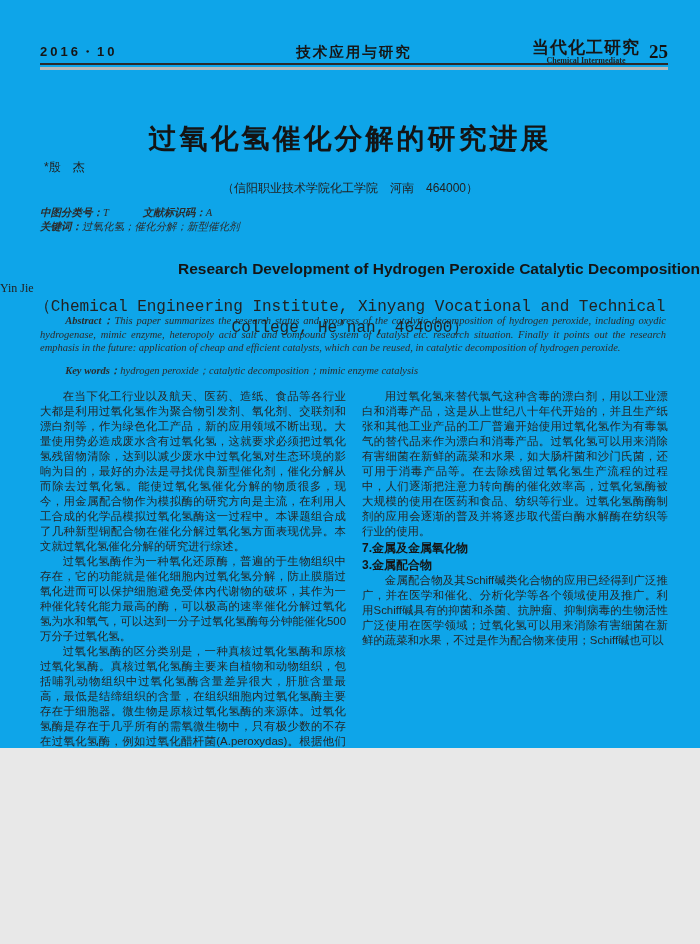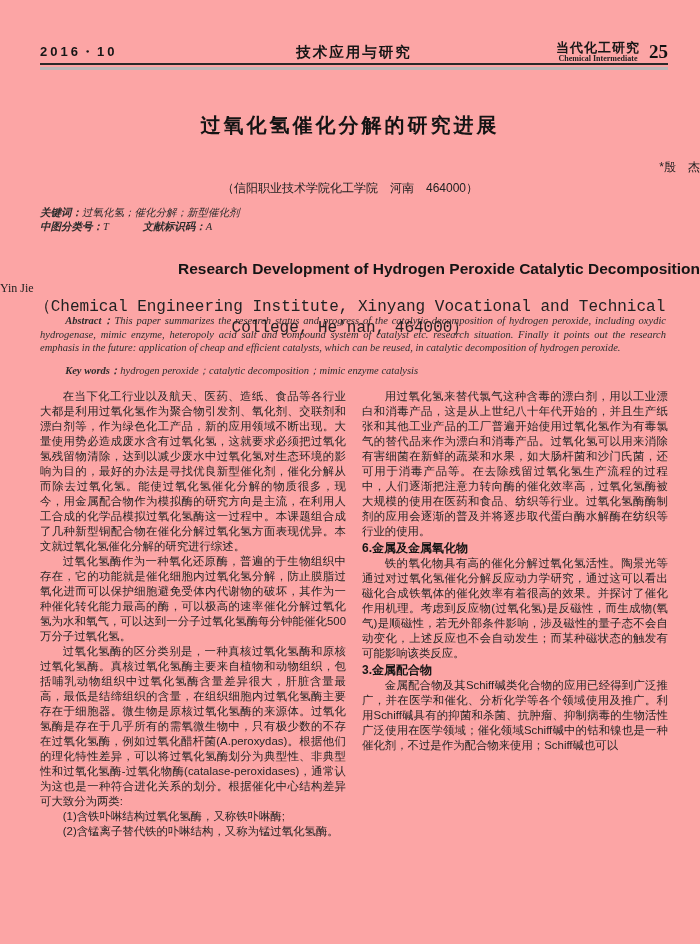--- a/index.html
+++ b/index.html
@@ -1,44 +1,44 @@
 <!DOCTYPE html>
 <html><head>
 <meta charset="utf-8">
 <style>
   html,body{margin:0;padding:0;background:#e8e8e8;}
   .page{
     position:relative;
-    width:700px;height:944px;
+    width:700px;height:748px;
     margin:0 auto;
-    background:#fca5a5;
+    background:#0ea5e9;
     font-family:"Liberation Sans", sans-serif;
     color:#1e1e1e;
     overflow:hidden;
   }
   
   .header{
     position:absolute;top:40px;left:40px;right:32px;height:24px;
     display:flex;align-items:center;justify-content:space-between;
   }
   .issue{font-weight:bold;font-size:13px;letter-spacing:3px;color:#161616;}
   .section-title{font-weight:bold;font-size:14.5px;letter-spacing:2px;color:#161616;position:absolute;left:0;right:0;text-align:center;}
   .journal{display:flex;align-items:center;gap:9px;z-index:1;background:transparent;}
   .journal-names{text-align:center;line-height:1;}
-  .journal-cn{font-weight:bold;font-size:13px;letter-spacing:1px;color:#161616;}
+  .journal-cn{font-weight:bold;font-size:17px;letter-spacing:1px;color:#161616;}
   .journal-en{font-family:"Liberation Serif", serif;font-weight:bold;font-size:8px;color:#222;margin-top:1px;}
   .pagenum{font-family:"Liberation Serif", serif;font-weight:bold;font-size:19px;color:#111;}
   .rule1{position:absolute;top:63px;left:40px;right:32px;height:2px;background:#2a2a2a;}
   .rule2{position:absolute;top:67px;left:40px;right:32px;height:3px;background:#b9b9b9;}
   
   .title-cn{
-    position:absolute;top:104px;left:0;right:0;margin:8px;
-    text-align:center;font-size:20px;font-weight:bold;letter-spacing:3px;color:#141414;
+    position:absolute;top:104px;left:0;right:0;margin:16px;
+    text-align:center;font-size:28px;font-weight:bold;letter-spacing:3px;color:#141414;
   }
-  .author-cn{position:absolute;top:159px;left:0;right:0;text-align:right;font-size:12px;color:#222;}
+  .author-cn{position:absolute;top:159px;left:0;right:0;text-align:left;font-size:12px;color:#222;padding-left:44px;}
   .affil-cn{position:absolute;top:180px;left:0;right:0;text-align:center;font-size:12px;color:#222;}
   
   .abstract-cn{
     position:absolute;top:206px;left:40px;right:34px;
     font-family:"Liberation Serif", serif;font-style:italic;
     font-size:10.5px;line-height:13.8px;color:#2c2c2c;
   }
   .abstract-cn p{margin:0;text-align:justify;}
   .abstract-cn .first{text-indent:1.3em;}
   .abstract-cn b{font-style:italic;}
@@ -91,44 +91,43 @@
     </div>
   </div>
   <div class="rule1"></div>
   <div class="rule2"></div>
 
   <h1 class="title-cn">过氧化氢催化分解的研究进展</h1>
   <div class="author-cn">*殷　杰</div>
   <div class="affil-cn">（信阳职业技术学院化工学院　河南　464000）</div>
 
   <div class="abstract-cn">
+    <p><b>中图分类号：</b><span>T</span><span class="clc-gap"></span><b>文献标识码：</b><span>A</span></p>
     <p><b>关键词：</b><span>过氧化氢；催化分解；新型催化剂</span></p>
-    <p><b>中图分类号：</b><span>T</span><span class="clc-gap"></span><b>文献标识码：</b><span>A</span></p>
   </div>
 
   <h2 class="title-en">Research Development of Hydrogen Peroxide Catalytic Decomposition</h2>
   <div class="author-en">Yin Jie</div>
   <div class="affil-en">（Chemical Engineering Institute, Xinyang Vocational and Technical College, He'nan, 464000）</div>
   <div class="abstract-en">
     <p class="first"><b class="lbl">Abstract：</b><span>This paper summarizes the research status and progress of the catalytic decomposition of hydrogen peroxide, including oxydic hydrogenase, mimic enzyme,  heteropoly acid salt and compound system of catalyst etc. research situation. Finally it points out the research emphasis in the future: application of cheap and efficient catalysts, which can be reused, in catalytic decomposition of hydrogen peroxide.</span></p>
     <p class="kw"><b class="lbl">Key words：</b><span>hydrogen peroxide；catalytic decomposition；mimic enzyme catalysis</span></p>
   </div>
 
   <div class="body-cols">
     <div class="col">
       <p>在当下化工行业以及航天、医药、造纸、食品等各行业大都是利用过氧化氢作为聚合物引发剂、氧化剂、交联剂和漂白剂等，作为绿色化工产品，新的应用领域不断出现。大量使用势必造成废水含有过氧化氢，这就要求必须把过氧化氢残留物清除，达到以减少废水中过氧化氢对生态环境的影响为目的，最好的办法是寻找优良新型催化剂，催化分解从而除去过氧化氢。能使过氧化氢催化分解的物质很多，现今，用金属配合物作为模拟酶的研究方向是主流，在利用人工合成的化学品模拟过氧化氢酶这一过程中。本课题组合成了几种新型铜配合物在催化分解过氧化氢方面表现优异。本文就过氧化氢催化分解的研究进行综述。</p>
       <p>过氧化氢酶作为一种氧化还原酶，普遍的于生物组织中存在，它的功能就是催化细胞内过氧化氢分解，防止膜脂过氧化进而可以保护细胞避免受体内代谢物的破坏，其作为一种催化转化能力最高的酶，可以极高的速率催化分解过氧化氢为水和氧气，可以达到一分子过氧化氢酶每分钟能催化500万分子过氧化氢。</p>
       <p>过氧化氢酶的区分类别是，一种真核过氧化氢酶和原核过氧化氢酶。真核过氧化氢酶主要来自植物和动物组织，包括哺乳动物组织中过氧化氢酶含量差异很大，肝脏含量最高，最低是结缔组织的含量，在组织细胞内过氧化氢酶主要存在于细胞器。微生物是原核过氧化氢酶的来源体。过氧化氢酶是存在于几乎所有的需氧微生物中，只有极少数的不存在过氧化氢酶，例如过氧化醋杆菌(A.peroxydas)。根据他们的理化特性差异，可以将过氧化氢酶划分为典型性、非典型性和过氧化氢酶-过氧化物酶(catalase-peroxidases)，通常认为这也是一种符合进化关系的划分。根据催化中心结构差异可大致分为两类:</p>
       <p>(1)含铁卟啉结构过氧化氢酶，又称铁卟啉酶;</p>
       <p>(2)含锰离子替代铁的卟啉结构，又称为锰过氧化氢酶。</p>
     </div>
     <div class="col">
       <p>用过氧化氢来替代氯气这种含毒的漂白剂，用以工业漂白和消毒产品，这是从上世纪八十年代开始的，并且生产纸张和其他工业产品的工厂普遍开始使用过氧化氢作为有毒氯气的替代品来作为漂白和消毒产品。过氧化氢可以用来消除有害细菌在新鲜的蔬菜和水果，如大肠杆菌和沙门氏菌，还可用于消毒产品等。在去除残留过氧化氢生产流程的过程中，人们逐渐把注意力转向酶的催化效率高，过氧化氢酶被大规模的使用在医药和食品、纺织等行业。过氧化氢酶酶制剂的应用会逐渐的普及并将逐步取代蛋白酶水解酶在纺织等行业的使用。</p>
-      <h3>6.金属及金属氧化物</h3>
-      <p>铁的氧化物具有高的催化分解过氧化氢活性。陶景光等通过对过氧化氢催化分解反应动力学研究，通过这可以看出磁化合成铁氧体的催化效率有着很高的效果。并探讨了催化作用机理。考虑到反应物(过氧化氢)是反磁性，而生成物(氧气)是顺磁性，若无外部条件影响，涉及磁性的量子态不会自动变化，上述反应也不会自动发生；而某种磁状态的触发有可能影响该类反应。</p>
+      <h3>7.金属及金属氧化物</h3>
       <h3>3.金属配合物</h3>
-      <p>金属配合物及其Schiff碱类化合物的应用已经得到广泛推广，并在医学和催化、分析化学等各个领域使用及推广。利用Schiff碱具有的抑菌和杀菌、抗肿瘤、抑制病毒的生物活性广泛使用在医学领域；催化领域Schiff碱中的钴和镍也是一种催化剂，不过是作为配合物来使用；Schiff碱也可以</p>
+      <p>金属配合物及其Schiff碱类化合物的应用已经得到广泛推广，并在医学和催化、分析化学等各个领域使用及推广。利用Schiff碱具有的抑菌和杀菌、抗肿瘤、抑制病毒的生物活性广泛使用在医学领域；过氧化氢可以用来消除有害细菌在新鲜的蔬菜和水果，不过是作为配合物来使用；Schiff碱也可以</p>
     </div>
   </div>
 
   <div class="footer">万方数据</div>
 
 </div>
 
 </body></html>

